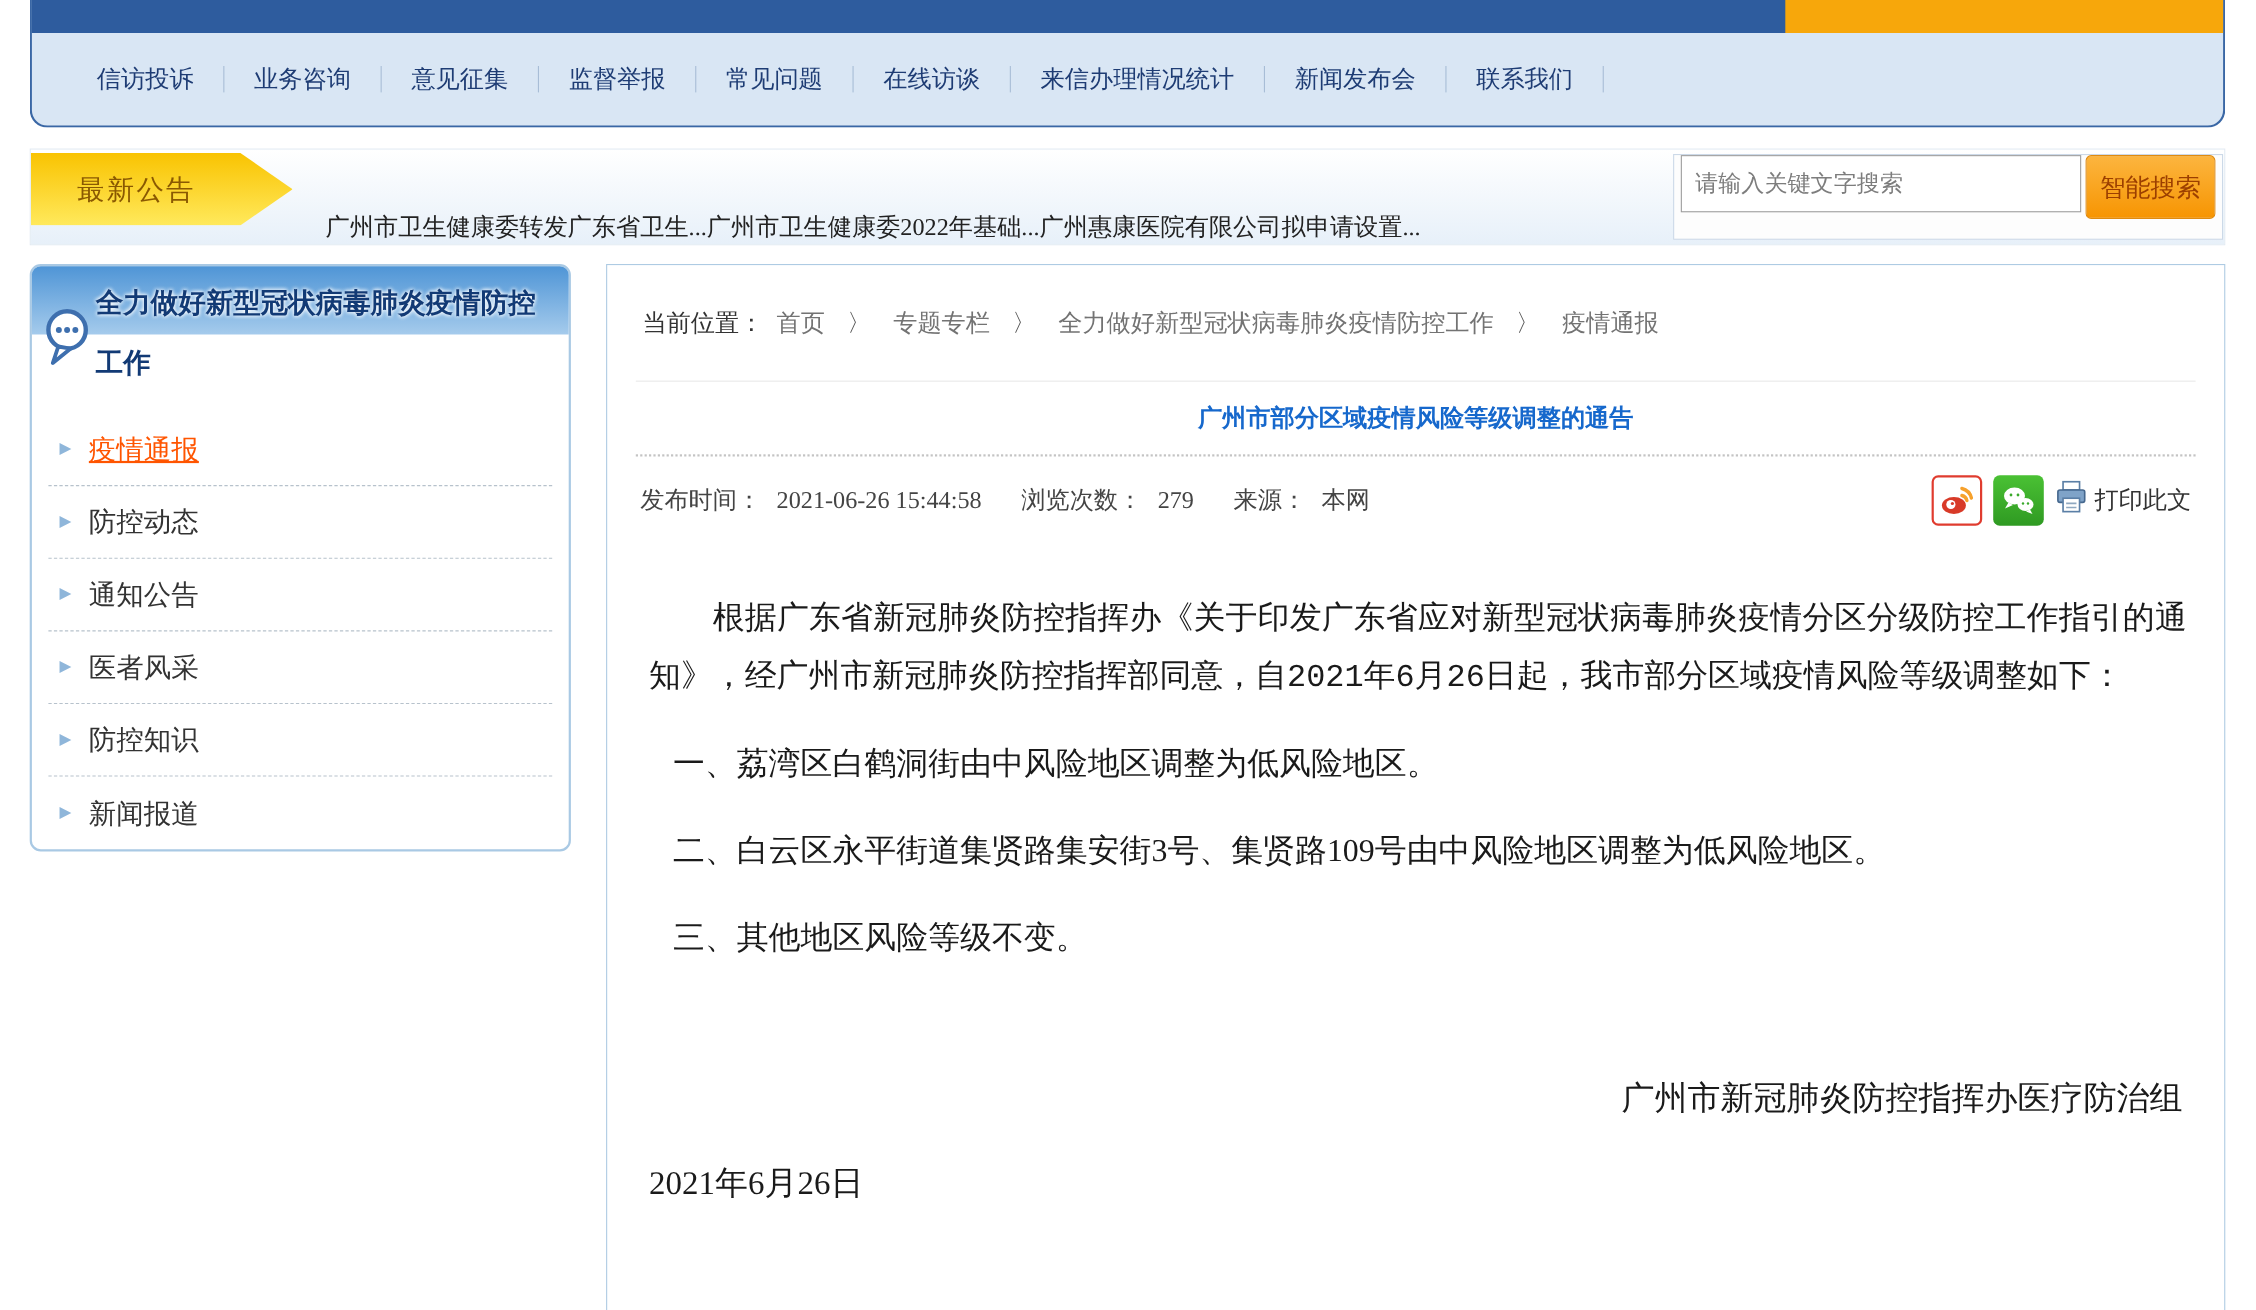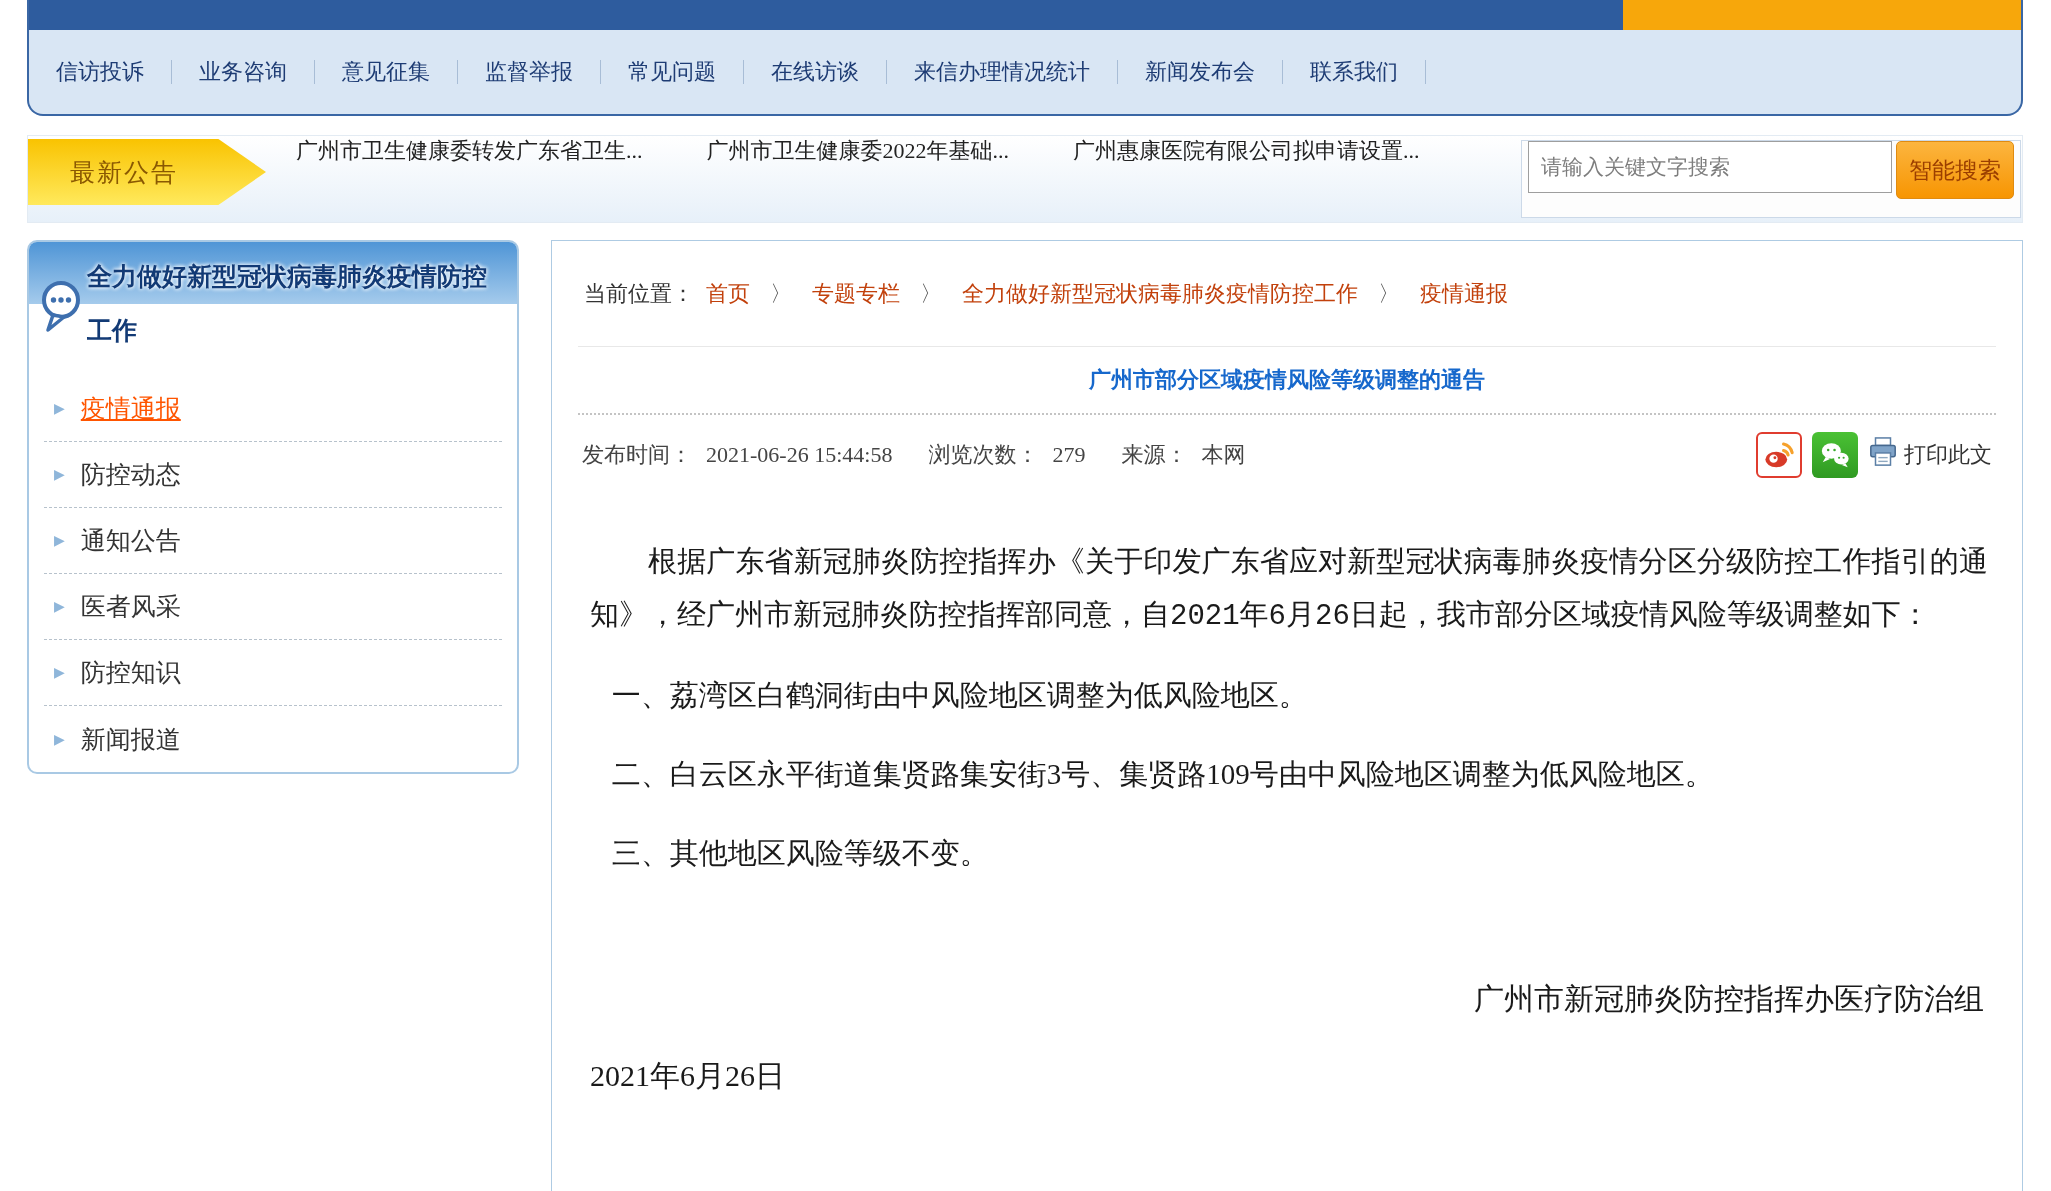--- a/index.html
+++ b/index.html
@@ -7,34 +7,34 @@
     font-family:"Liberation Serif","DejaVu Serif",serif; }
   a { text-decoration:none; cursor:pointer; }
 
   
   .header-box { position:absolute; left:27px; top:0; width:1996px; height:116px;
     background:#d9e6f4; border:2px solid #3a67a5; border-top:none;
     border-radius:0 0 16px 16px; }
   .topbar { position:absolute; top:0; left:0; right:0; height:30px; background:#2e5c9e; }
   .topbar-accent { position:absolute; top:0; right:0; width:398px; height:30px; background:#f7a70b; }
   .top-nav { position:absolute; top:30px; left:0; right:0; height:84px;
-    display:flex; align-items:center; }
+    display:flex; align-items:center; padding-left:32px; }
   .top-nav a { font-size:22px; color:#1e3c74; margin:0 27px; white-space:nowrap; }
   .top-nav .nav-divider { width:1px; height:24px; background:#a8bdd6; }
 
   
   .ticker-bar { position:absolute; left:27px; top:135px; width:1996px; height:88px;
     background:linear-gradient(#ffffff,#e7f0f9); border:1px solid #e3ebf3; }
   .ticker-label { position:absolute; left:0; top:3px; width:238px; height:66px;
     background:linear-gradient(#f9c301,#ffe95c);
     clip-path:polygon(0 0,80% 0,100% 50%,80% 100%,0 100%);
     display:flex; align-items:center; }
   .ticker-label span { font-size:25px; color:#8a5902; margin-left:42px; letter-spacing:2px; }
   .ticker-items { position:absolute; left:268px; top:0; height:100%;
-    display:flex; align-items:flex-start; gap:64px; }
+    display:flex; align-items:flex-end; }
   .ticker-items a { font-size:22px; color:#222; white-space:nowrap; }
   .search-wrap { position:absolute; right:1px; top:4px; width:500px; height:78px;
     background:#fdfdfd; border:1px solid #ccd9e8; display:flex; align-items:flex-start; padding:0 6px; }
   .search-input { flex:1; height:52px; border:1px solid #9e9e9e; background:#fff;
     font-size:21px; padding:0 12px; color:#333; font-family:inherit; }
   .search-input::placeholder { color:#7d7d7d; }
   .search-btn { width:118px; height:58px; margin-left:4px; border:1px solid #e08b10; border-radius:5px;
     background:linear-gradient(#fcb53f,#f79502); color:#9c3f00; font-size:23px;
     font-family:inherit; cursor:pointer; }
 
@@ -52,21 +52,21 @@
     border-bottom:1px dashed #b7c2cc; font-size:25px; color:#333; cursor:pointer; }
   .sidebar-item:last-child { border-bottom:none; }
   .sidebar-item .bullet { font-size:14px; color:#8fb6da; margin:0 16px 0 10px; }
   .sidebar-item.active .item-label { color:#ff5500; text-decoration:underline; }
 
   
   .main-box { position:absolute; left:551px; top:240px; width:1472px; height:960px;
     background:#fff; border:1px solid #aecbe3; padding:0 26px; }
   .breadcrumb { height:106px; display:flex; align-items:center;
     font-size:22px; color:#333; border-bottom:1px solid #e8e8e8; padding:0 6px; }
-  .breadcrumb a { color:#c2410c;text-align:right; }
+  .breadcrumb a { color:#737373;text-align:right; }
   .breadcrumb .crumb-sep { margin:0 20px; color:#555; }
   .breadcrumb .crumb-label { margin-right:12px; }
   .article-title { margin-top:18px; text-align:center; font-size:22px; color:#1668cc; }
   .dotted-sep { margin-top:18px; border-top:2px dotted #c4c4c4; }
   .meta-row { margin-top:14px; height:52px; display:flex; align-items:center;
     font-size:22px; color:#444; padding:0 4px; }
   .meta-row .m { margin-right:14px; }
   .meta-row .gap { margin-right:36px; }
   .meta-icons { margin-left:auto; display:flex; align-items:center; gap:10px;padding-left:16px; }
   .share-icon { width:46px; height:46px; border-radius:6px; display:flex;

